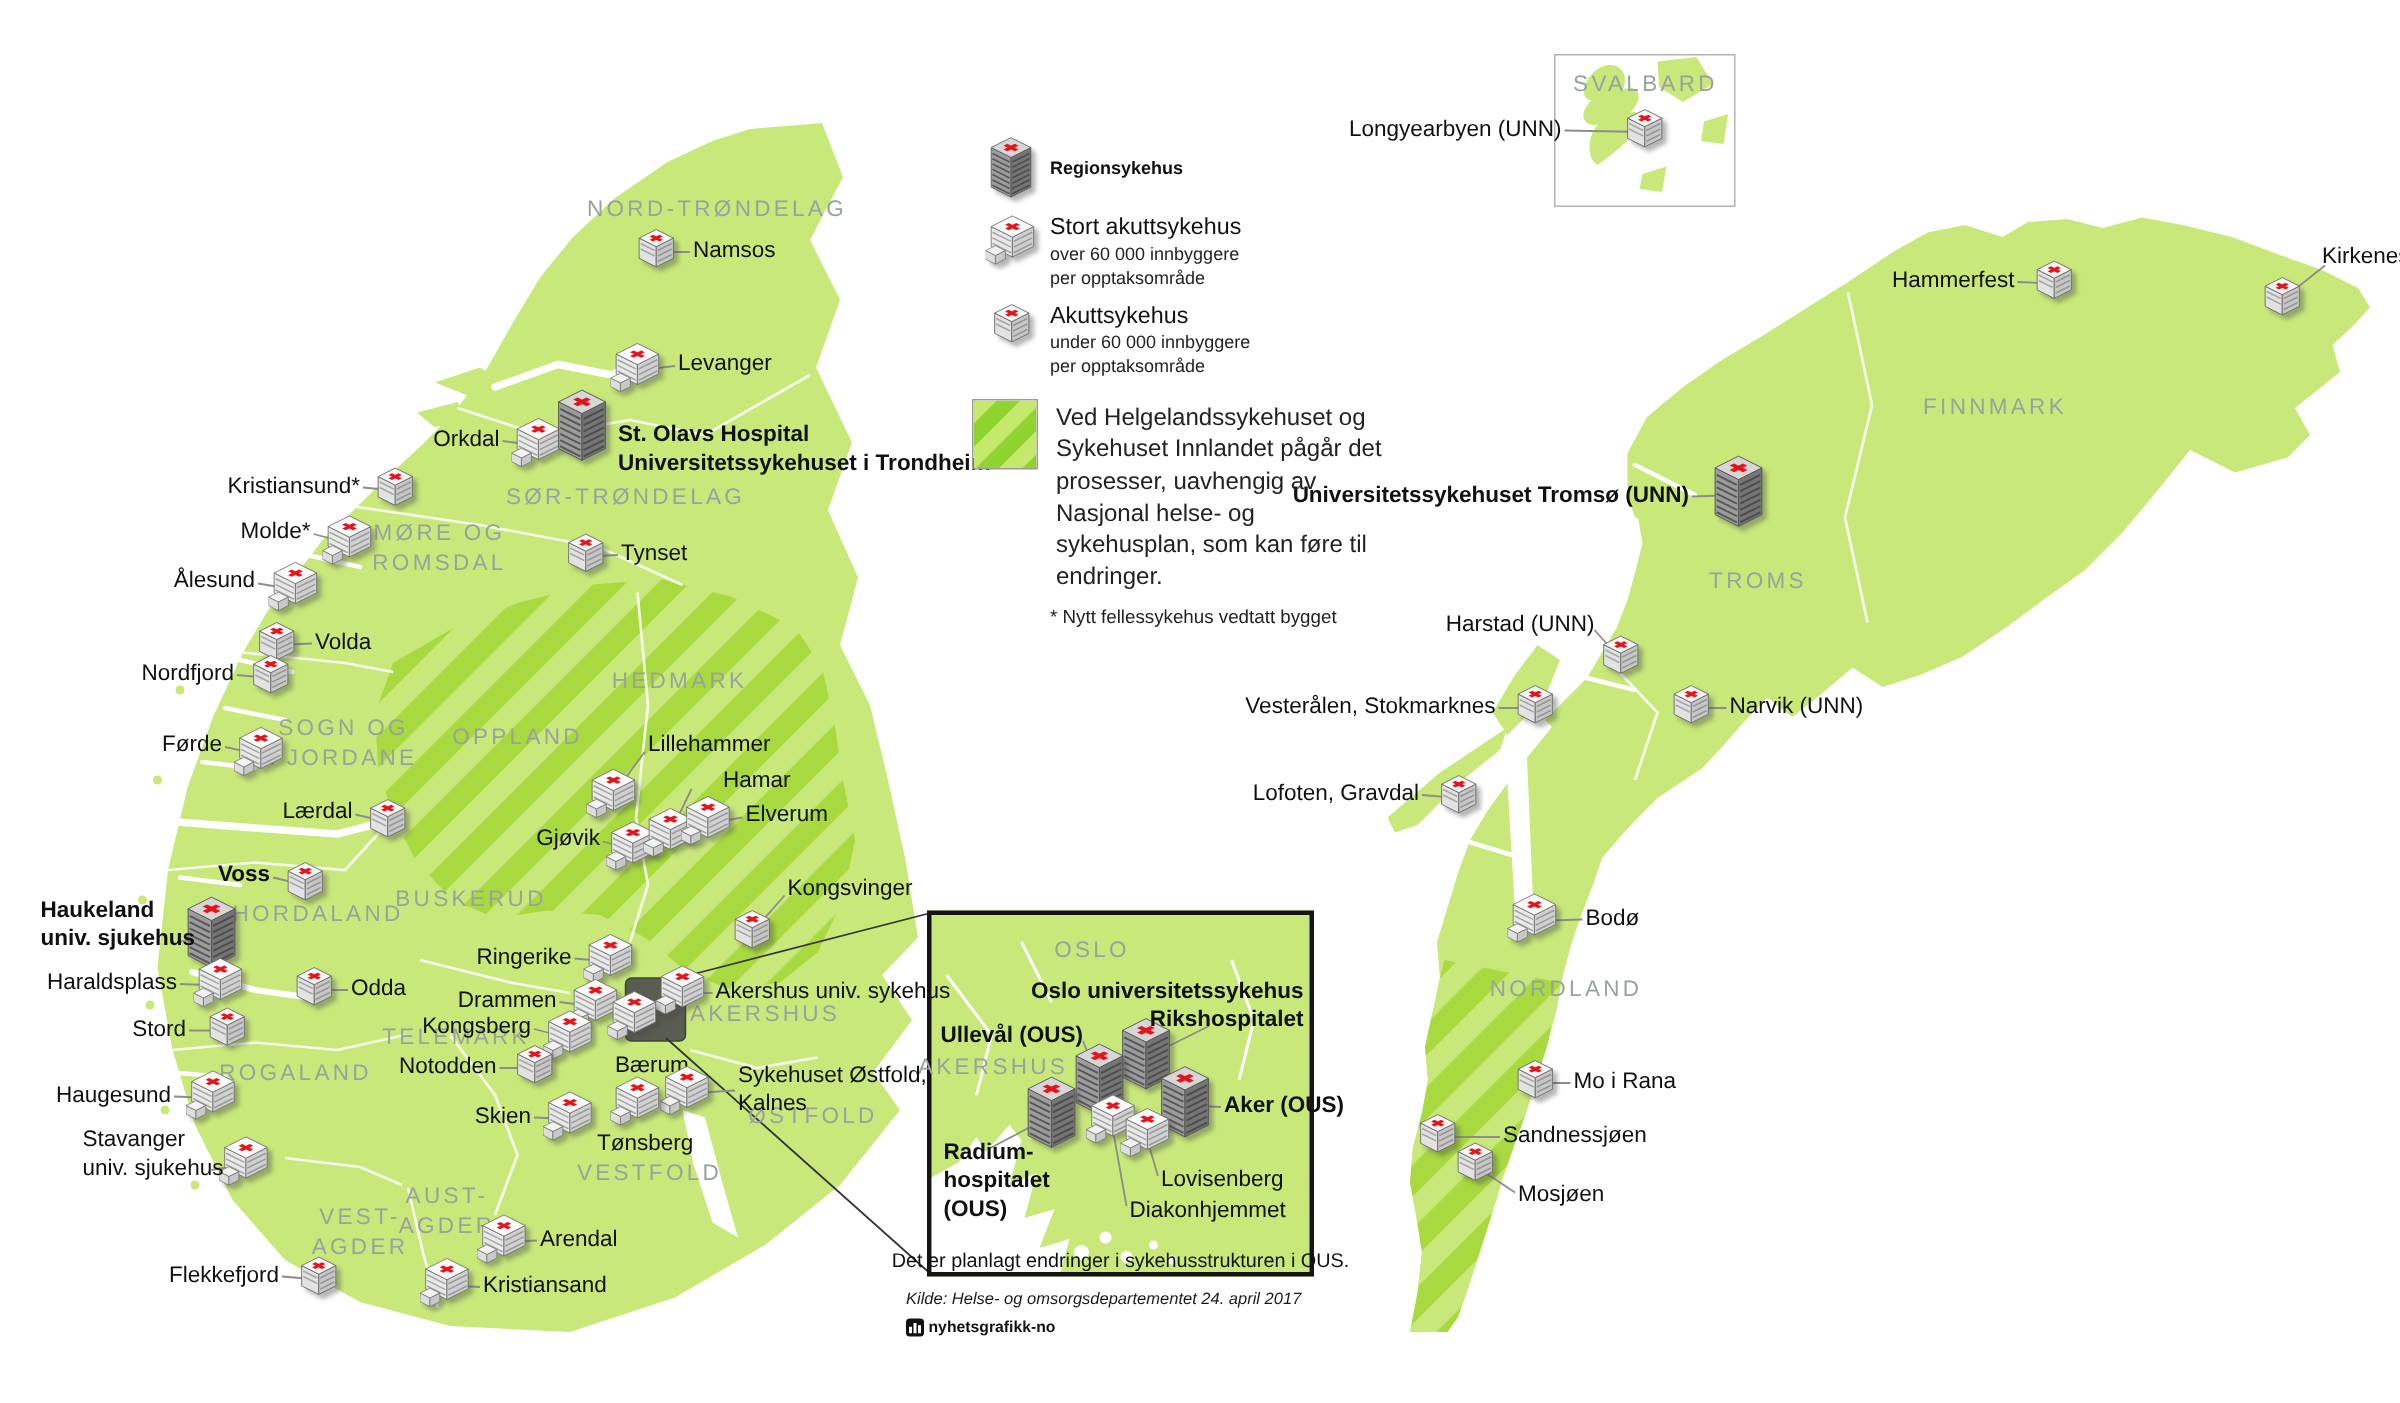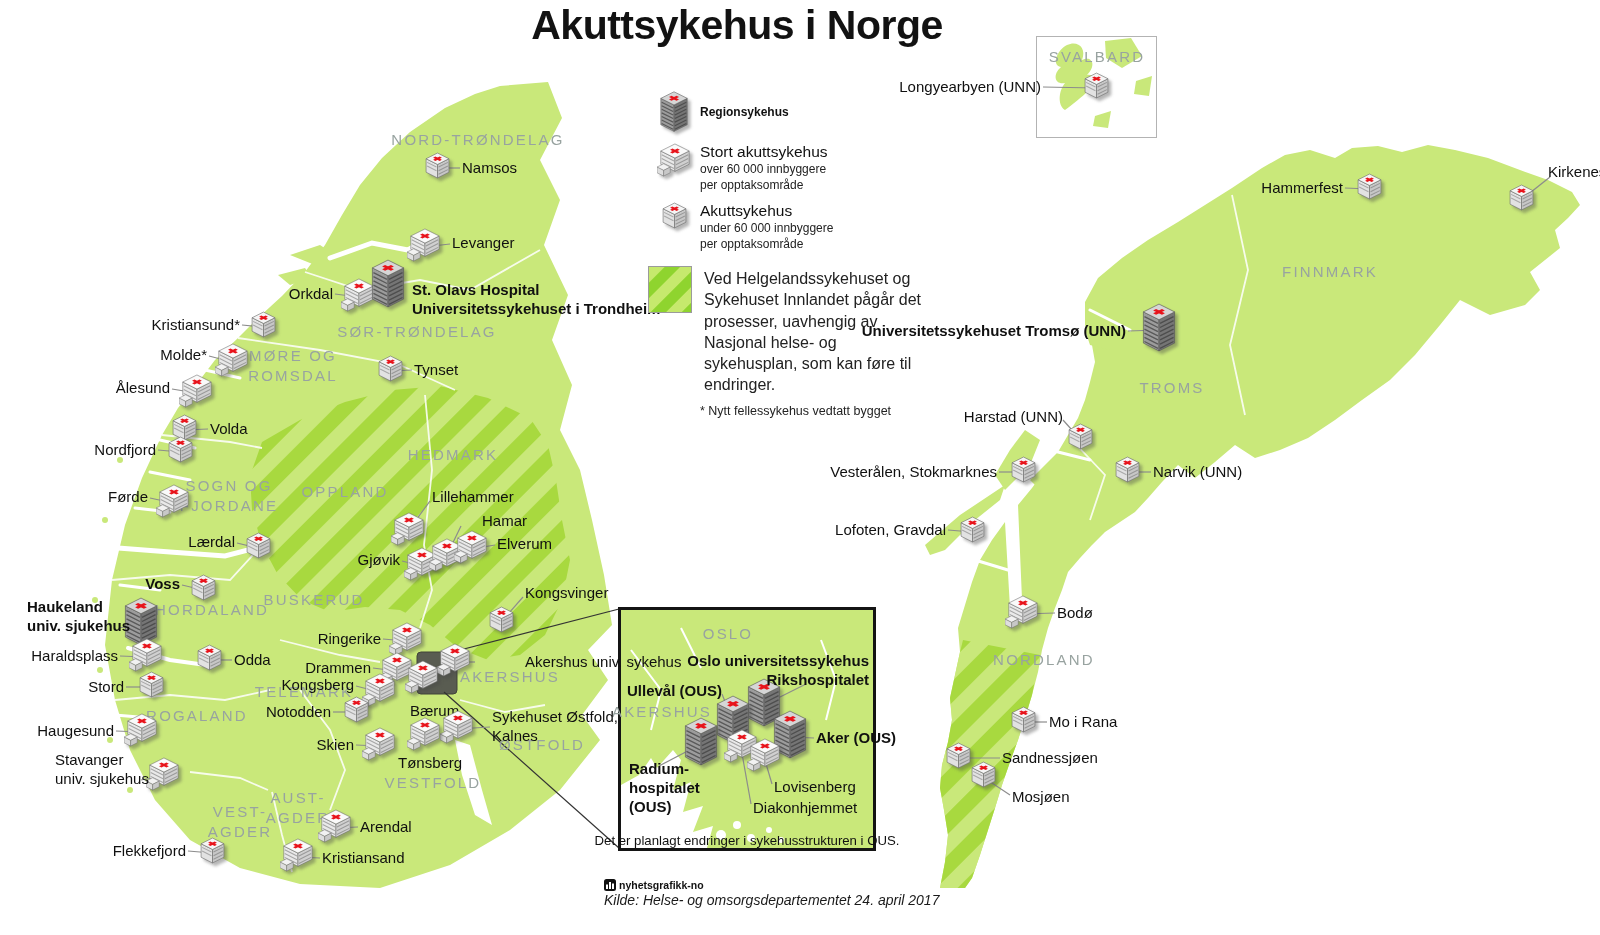--- a/index.html
+++ b/index.html
@@ -27,21 +27,21 @@
   .lg-t1n{font-size:15.5px;color:#111;}
   .lg-sub{font-size:12px;color:#222;line-height:1.3;white-space:pre-line;margin-top:1px;}
   .lg-note{font-size:16px;color:#222;line-height:1.32;width:228px;margin-left:12px;margin-top:2px;}
   .lg-foot{font-size:12.5px;color:#222;margin-left:52px;margin-top:6px;}
   .swatch{width:42px;height:45px;border:1px solid #9b9b9b;flex:0 0 42px;}
   
   .oslo-inset{position:absolute;left:618px;top:607px;width:258px;height:244px;background:#c9e87a;border:3px solid #141414;box-sizing:border-box;}
   .oslo-note{position:absolute;left:747px;top:840px;transform:translate(-50%,-50%);font-size:13.2px;color:#111;white-space:nowrap;}
   .sv-inset{position:absolute;left:1036px;top:36px;width:121px;height:102px;background:#fff;border:1px solid #b3b3b3;box-sizing:border-box;overflow:hidden;}
   
-  .source{position:absolute;left:604px;top:860px;font-size:14px;font-style:italic;color:#1a1a1a;margin-top:32px;}
+  .source{position:absolute;left:604px;top:860px;font-size:11px;font-style:italic;color:#1a1a1a;}
   .credit{position:absolute;left:604px;top:879px;display:flex;align-items:center;gap:3px;font-size:10.5px;font-weight:bold;color:#111;}
   .credit .logo{width:12px;height:12px;background:#111;border-radius:2.5px;display:inline-flex;align-items:center;justify-content:center;}
 </style>
 </head>
 <body>
 
 <div id="stage">
 
   <svg width="0" height="0" style="position:absolute" aria-hidden="true">
     <defs>
@@ -416,21 +416,21 @@
         <div class="hlabel al-right" style="left: 381px; top: 639px;">Ringerike</div>
       </div><div class="hospital">
         <svg class="hicon" viewBox="0 0 36 36" style="width: 36px; height: 34px; left: 378px; top: 652px;">
           <use href="#ic-stor"></use>
         </svg>
         <div class="hlabel al-right" style="left: 371px; top: 668px;">Drammen</div>
       </div><div class="hospital">
         <svg class="hicon" viewBox="0 0 36 36" style="width: 36px; height: 34px; left: 436px; top: 643px;">
           <use href="#ic-stor"></use>
         </svg>
-        <div class="hlabel al-left" style="left: 477px; top: 662px; margin-left: 48px;">Akershus univ. sykehus</div>
+        <div class="hlabel al-left" style="left: 477px; top: 662px;">Akershus univ. sykehus</div>
       </div><div class="hospital">
         <svg class="hicon" viewBox="0 0 36 36" style="width: 36px; height: 34px; left: 361px; top: 673px;">
           <use href="#ic-stor"></use>
         </svg>
         <div class="hlabel al-right" style="left: 354px; top: 685px;">Kongsberg</div>
       </div><div class="hospital">
         <svg class="hicon" viewBox="0 0 36 36" style="width: 36px; height: 34px; left: 404px; top: 660px;">
           <use href="#ic-stor"></use>
         </svg>
         <div class="hlabel al-left" style="left: 410px; top: 711px;">Bærum</div>
@@ -551,21 +551,20 @@
         <div class="hlabel al-left" style="left: 753px; top: 808px;">Diakonhjemmet</div>
       </div><div class="hospital">
         <svg class="hicon" viewBox="0 0 36 36" style="width: 36px; height: 34px; left: 746px; top: 738px;">
           <use href="#ic-stor"></use>
         </svg>
         <div class="hlabel al-left" style="left: 774px; top: 787px;">Lovisenberg</div>
       </div></div>
 
   <div class="oslo-note">Det er planlagt endringer i sykehusstrukturen i OUS.</div>
 
-  <div class="title">Akuttsykehus i Norge</div>
 
   <div class="legend">
     <div class="lg-row center">
       <span class="lg-ic">
         <svg width="32" height="44" viewBox="0 0 36 50" style="filter:drop-shadow(3px 3px 1.5px rgba(70,70,70,.4))">
             <use href="#ic-region"></use>
           </svg>
       </span>
       <div>
         <div class="lg-t1">Regionsykehus</div>

